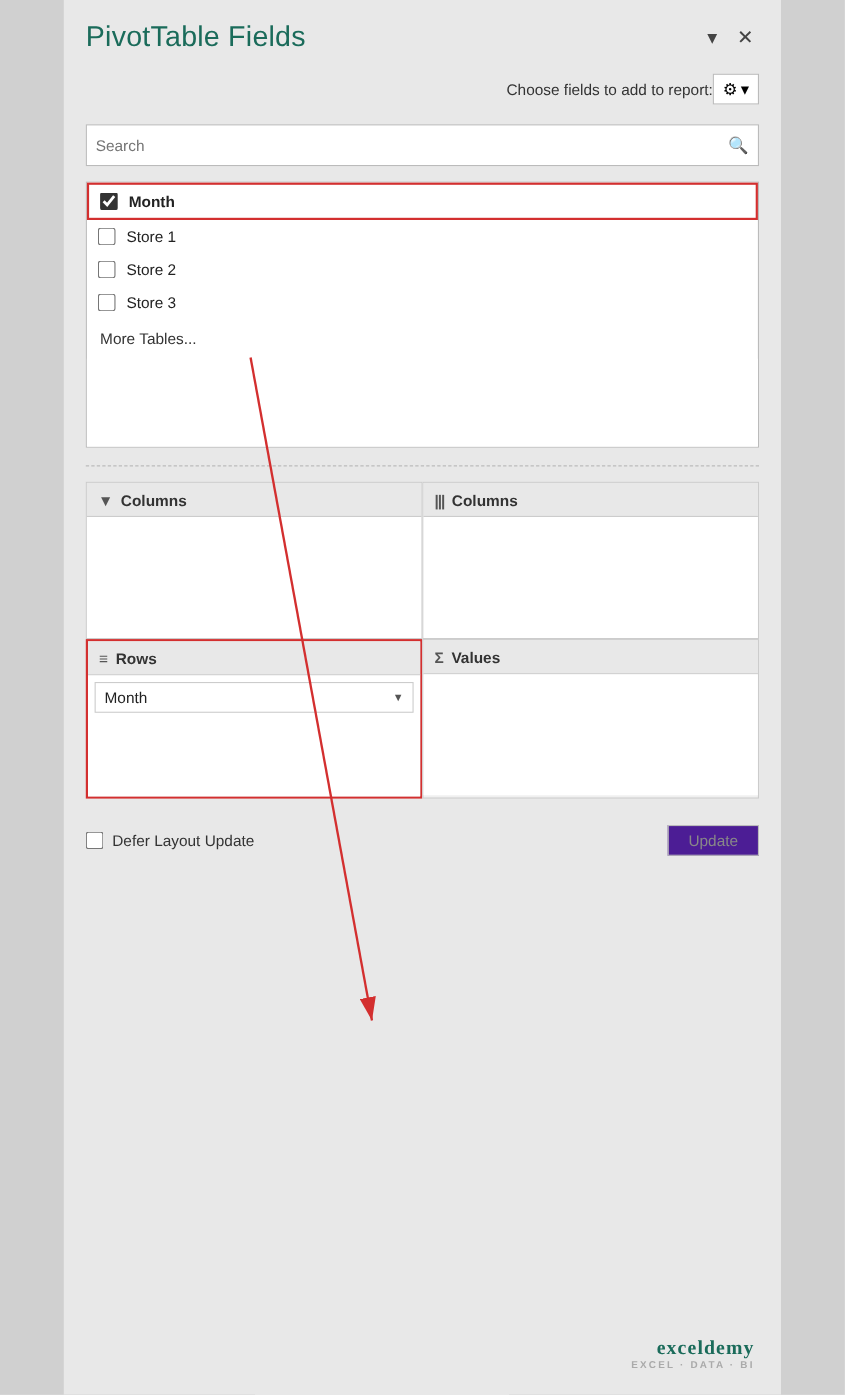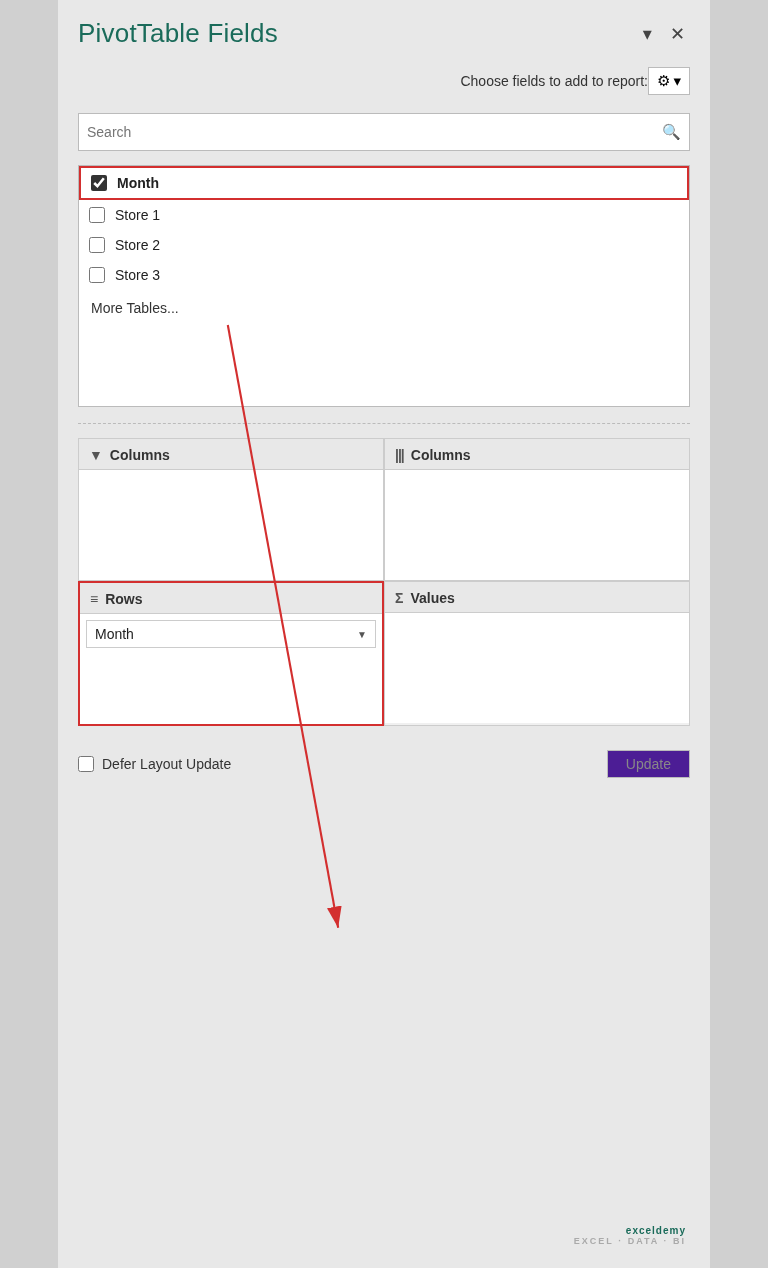--- a/index.html
+++ b/index.html
@@ -272,24 +272,25 @@
       bottom: 22px;
       right: 24px;
       font-size: 11px;
       color: #888;
       display: flex;
       flex-direction: column;
       align-items: flex-end;
     }
 
     .watermark-logo {
-      font-size: 10px;
+      font-size: 18px;
       font-weight: bold;
       color: #1a6b5a;
       letter-spacing: 1px;
+      font-family: Liberation Serif, serif;
     }
 
     .watermark-sub {
       font-size: 9px;
       color: #aaa;
       letter-spacing: 2px;
       font-weight: bold;
     }
   </style>
 </head>

